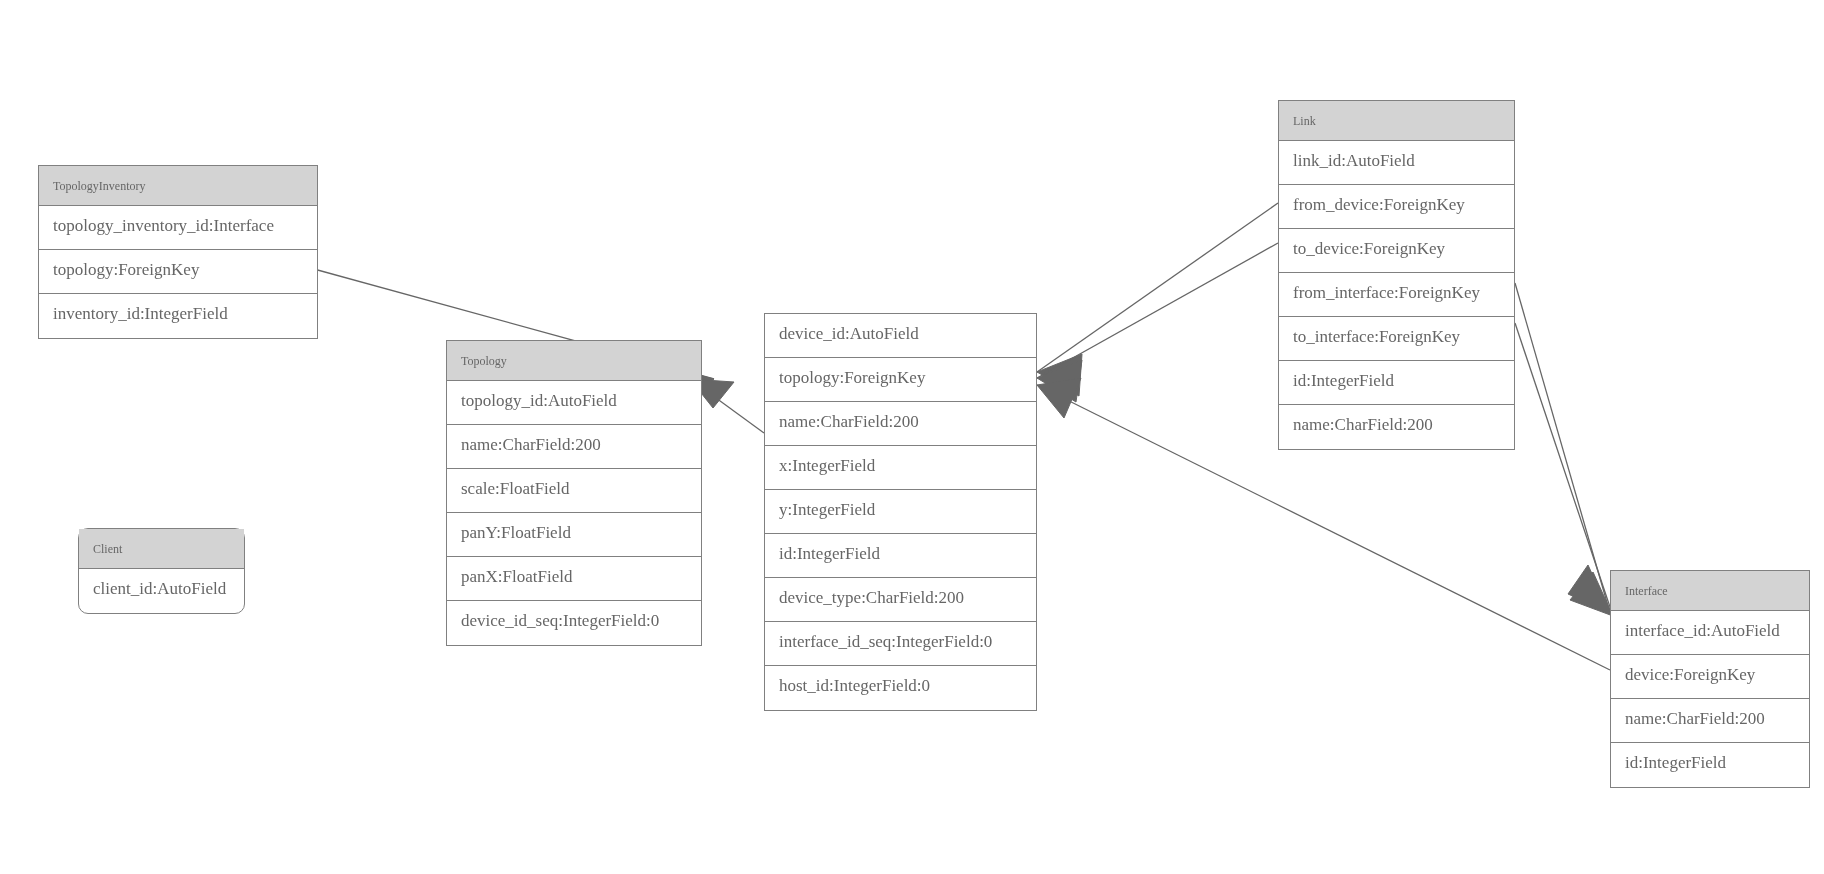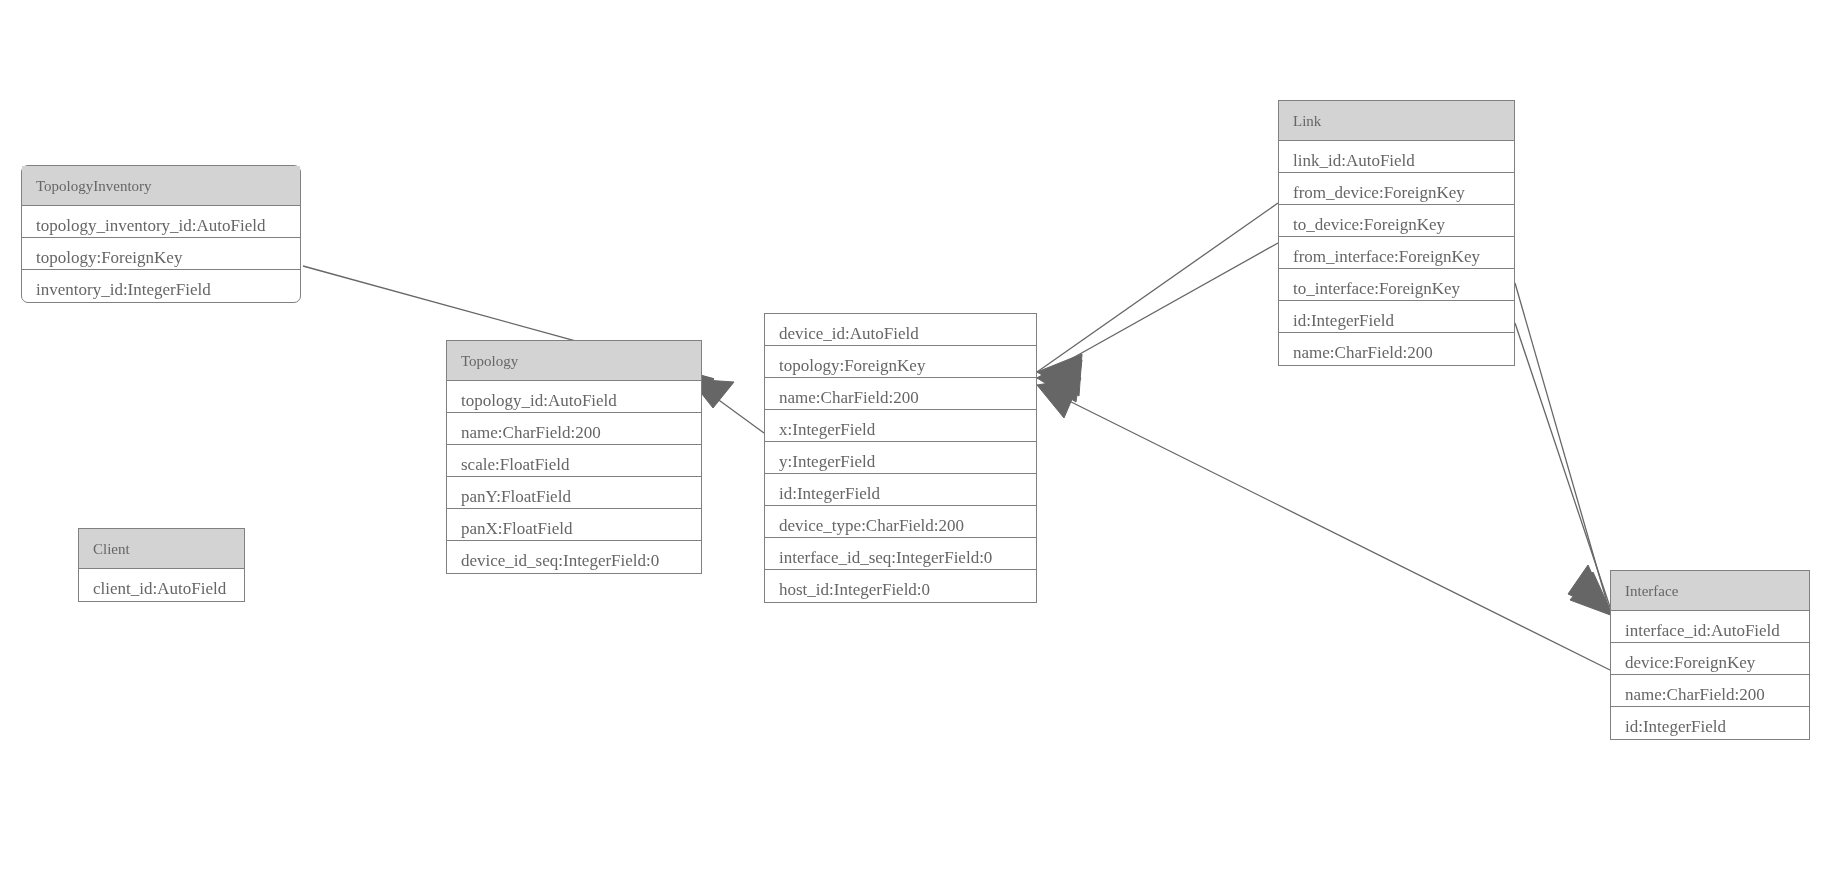--- a/index.html
+++ b/index.html
@@ -27,36 +27,36 @@
     position: absolute;
     border: 1px solid #808080;
     background: #ffffff;
     box-sizing: border-box;
     z-index: 3;
   }
   .entity-header {
     background: #d3d3d3;
     border-bottom: 1px solid #808080;
     color: #666666;
-    font-size: 15px;
+    font-size: 12px;
     line-height: 40px;
     height: 40px;
     padding: 0 0 0 14px;
     box-sizing: border-box;
     white-space: nowrap;
     overflow: hidden;
   }
   .entity-rows {
     display: block;
   }
   .entity-row {
     color: #666666;
     font-size: 17px;
     line-height: 40px;
-    height: 32px;
+    height: 44px;
     padding: 0 10px 0 14px;
     box-sizing: border-box;
     border-bottom: 1px solid #808080;
     white-space: nowrap;
     overflow: hidden;
   }
   .entity-row:last-child {
     border-bottom: none;
   }
 </style>
@@ -90,24 +90,24 @@
         <path d="M 1515,283 L 1610,613" stroke="#666666" stroke-width="1.3" fill="none"></path>
         <path d="M 1610,613 L 1568,594 L 1588,565 Z" fill="#666666" stroke="#666666" stroke-width="1"></path>
       </g>
       <g>
         <path d="M 1515,323 L 1613,616" stroke="#666666" stroke-width="1.3" fill="none"></path>
         <path d="M 1613,616 L 1570,600 L 1593,572 Z" fill="#666666" stroke="#666666" stroke-width="1"></path>
       </g>
     </svg>
 
   <div id="entity-layer">
-      <div class="entity" style="left: 21px; top: 165px; width: 280px; border-radius: 7px;">
+      <div class="entity" style="left: 38px; top: 165px; width: 280px;">
         <div class="entity-header">TopologyInventory</div>
         <div class="entity-rows">
-          <div class="entity-row">topology_inventory_id:AutoField</div>
+          <div class="entity-row">topology_inventory_id:Interface</div>
           <div class="entity-row">topology:ForeignKey</div>
           <div class="entity-row">inventory_id:IntegerField</div>
         </div>
       </div>
       <div class="entity" style="left: 446px; top: 332px; width: 256px; margin-top: 8px;">
         <div class="entity-header">Topology</div>
         <div class="entity-rows">
           <div class="entity-row">topology_id:AutoField</div>
           <div class="entity-row">name:CharField:200</div>
           <div class="entity-row">scale:FloatField</div>
@@ -143,21 +143,21 @@
       </div>
       <div class="entity" style="left: 1610px; top: 570px; width: 200px;">
         <div class="entity-header">Interface</div>
         <div class="entity-rows">
           <div class="entity-row">interface_id:AutoField</div>
           <div class="entity-row">device:ForeignKey</div>
           <div class="entity-row">name:CharField:200</div>
           <div class="entity-row">id:IntegerField</div>
         </div>
       </div>
-      <div class="entity" style="left: 78px; top: 528px; width: 167px;">
+      <div class="entity" style="left: 78px; top: 528px; width: 167px; border-radius: 10px;">
         <div class="entity-header">Client</div>
         <div class="entity-rows">
           <div class="entity-row">client_id:AutoField</div>
         </div>
       </div>
     </div>
 
 </div>
 
 </body></html>

